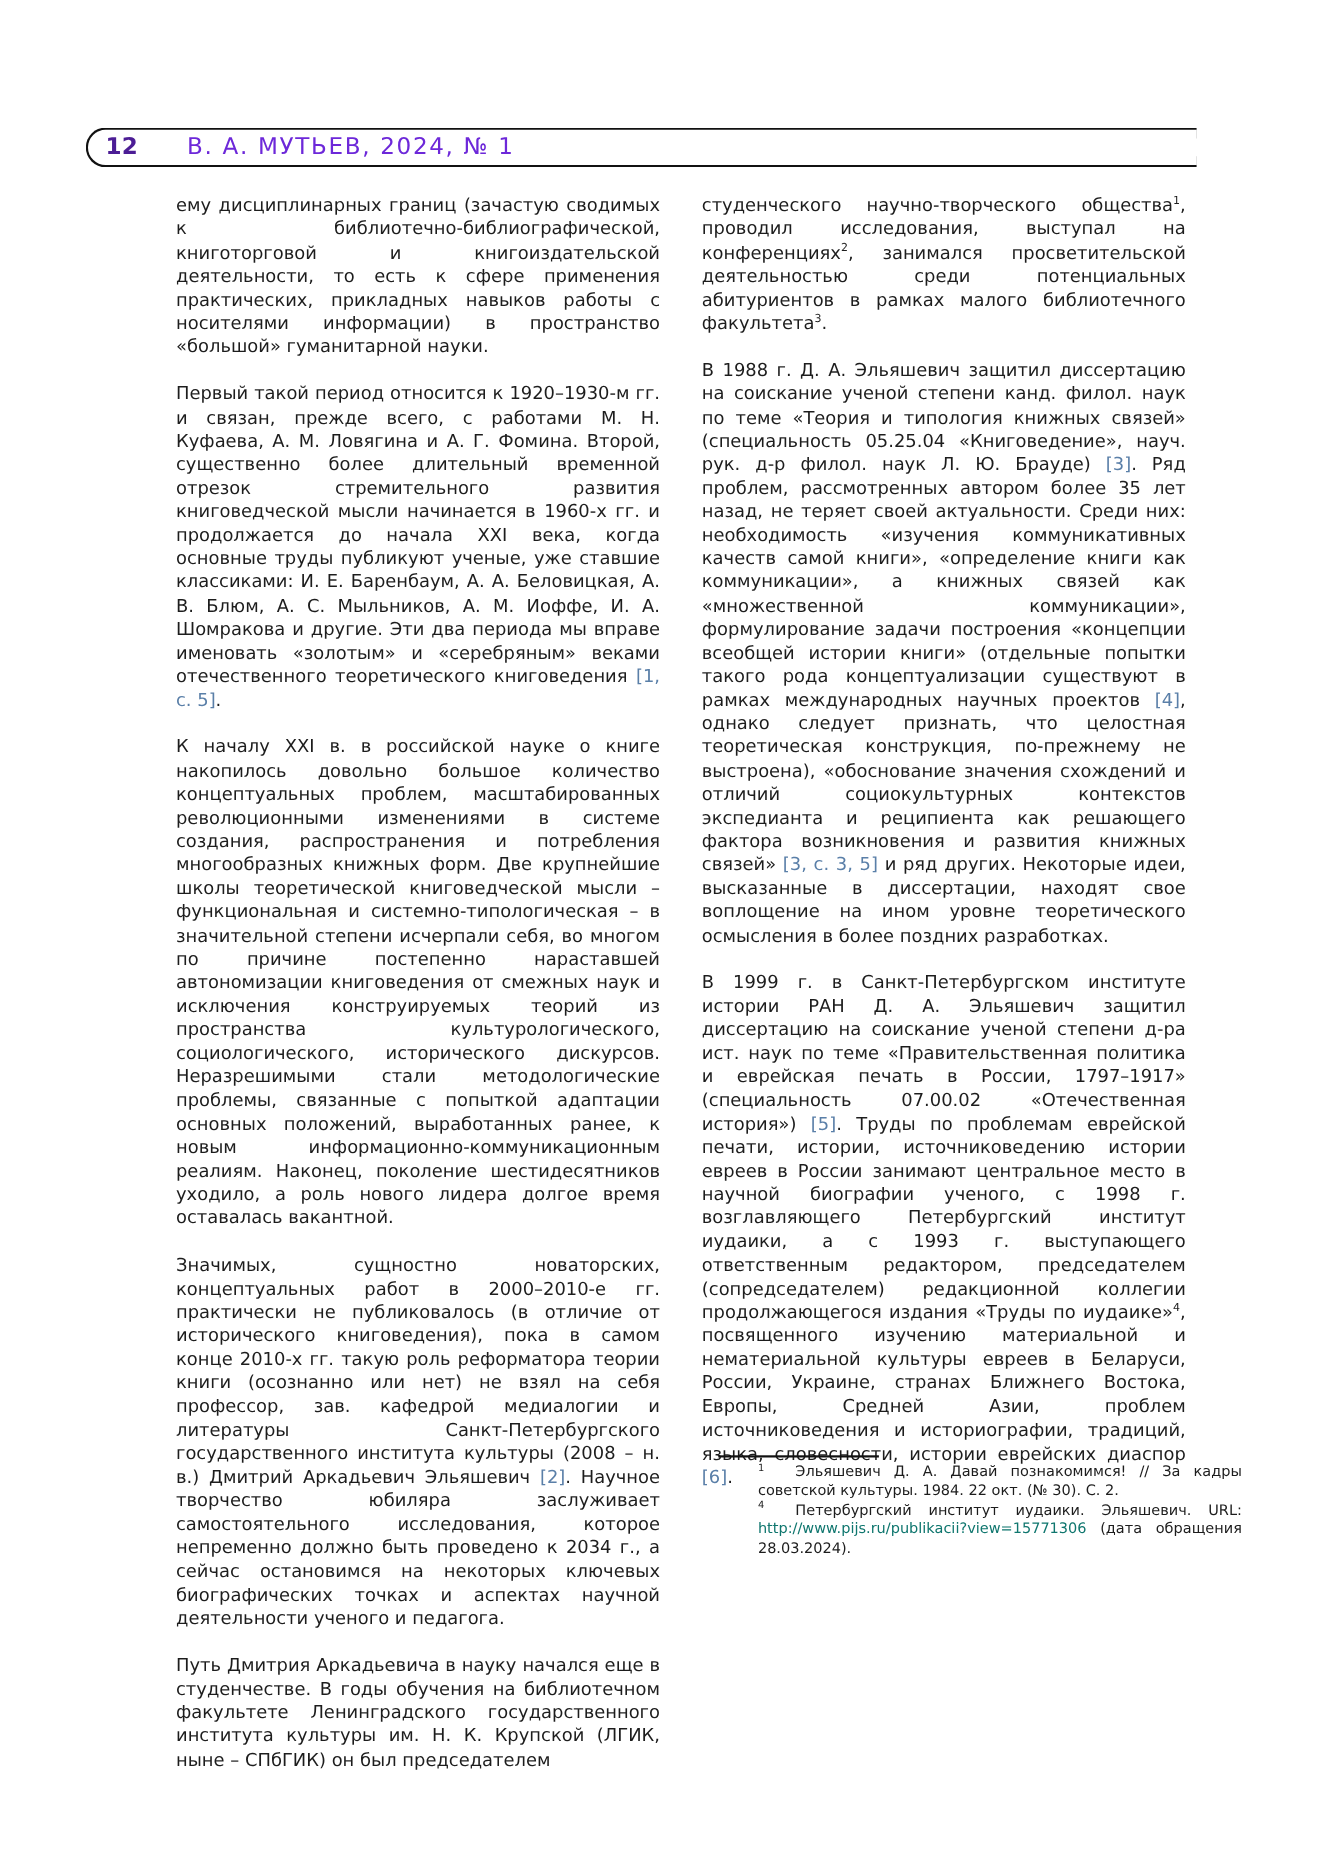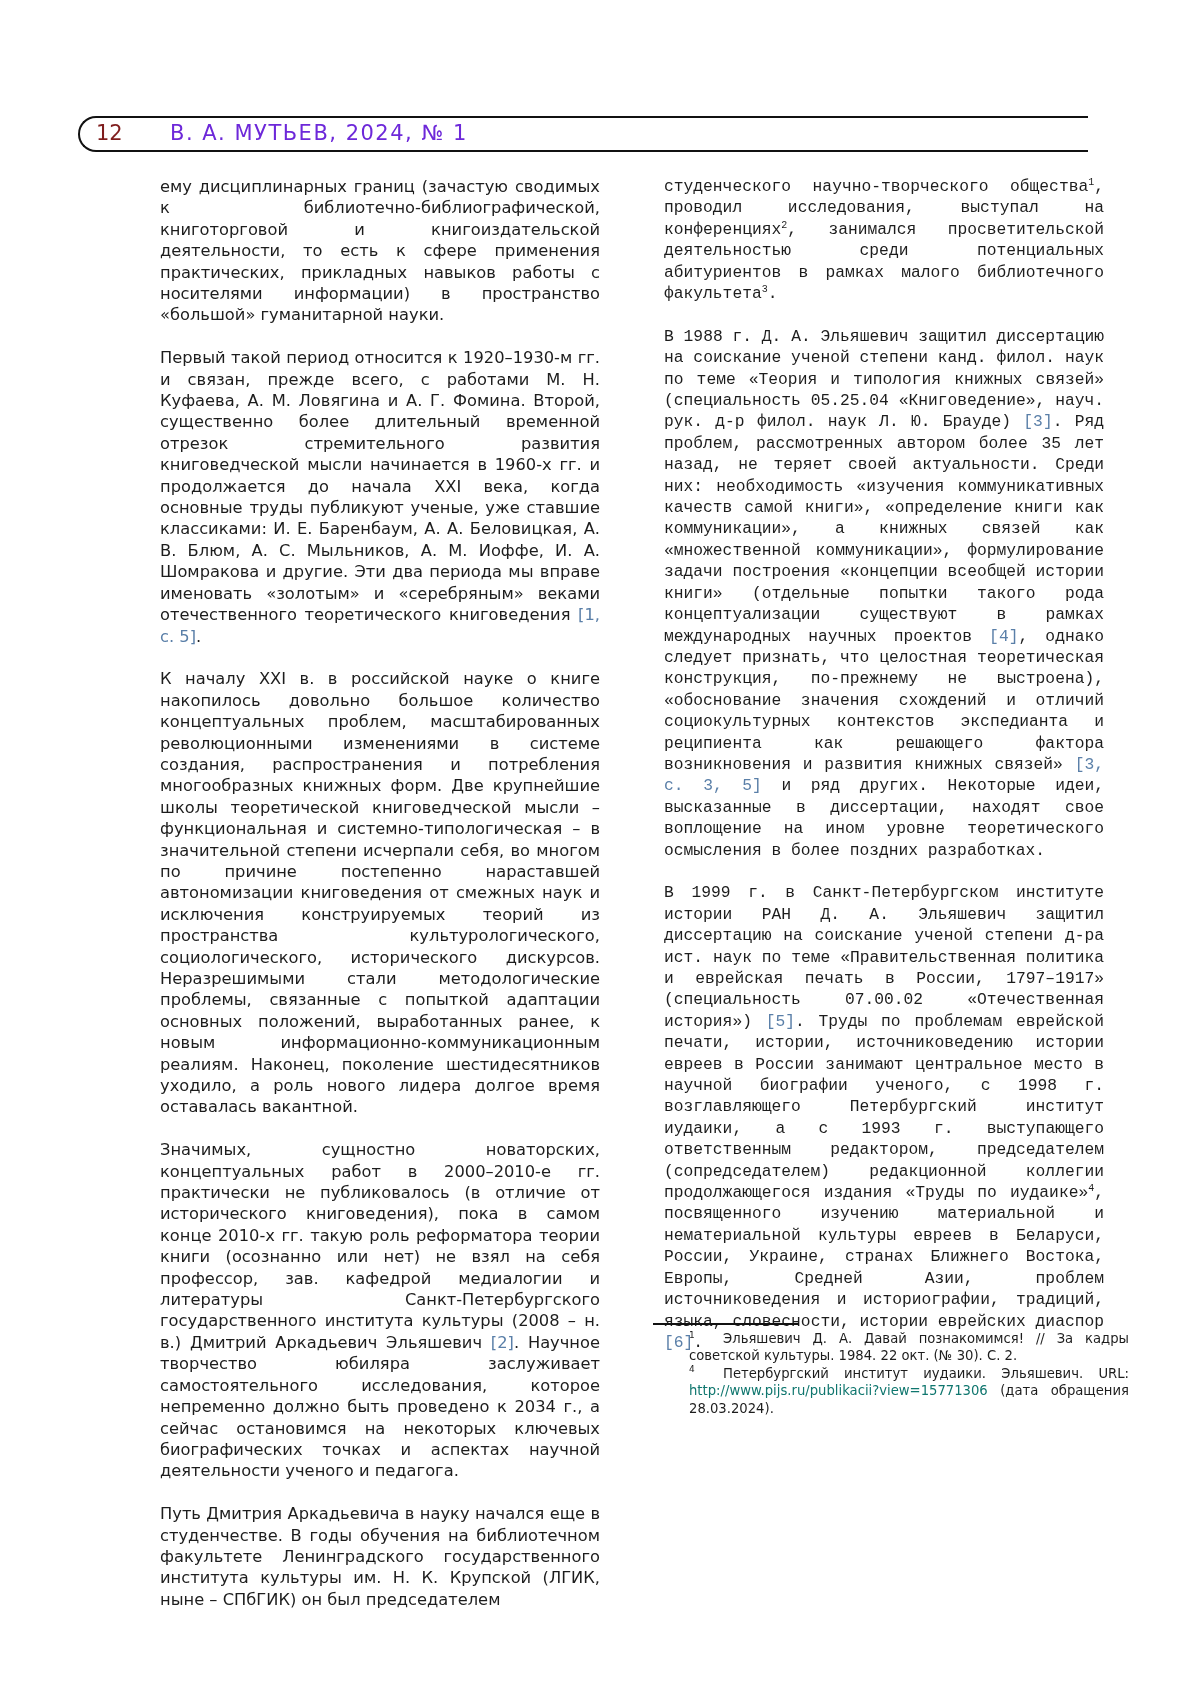--- a/index.html
+++ b/index.html
@@ -3,25 +3,25 @@
 <meta charset="utf-8">
 <style>
   html, body { margin: 0; padding: 0; background: #ffffff; }
   body { width: 1200px; height: 1697px; position: relative; overflow: hidden;
          font-family: "DejaVu Sans", "Liberation Sans", sans-serif; color: #1d1d1d; }
   .header {
     position: absolute; left: 78px; top: 116px; width: 1010px; height: 36px;
     border-top: 2.5px solid #111; border-bottom: 2.5px solid #111; border-left: 2.5px solid #111;
     border-radius: 18px 0 0 18px; box-sizing: border-box;
   }
-  .page-num { position: absolute; left: 16px; top: 3px; font-size: 21px; font-weight: normal; color: #7f1d1d; }
+  .page-num { position: absolute; left: 16px; top: 3px; font-size: 21px; font-weight: bold; color: #4c1d95; }
   .running-title { position: absolute; left: 90px; top: 3px; font-size: 21px; letter-spacing: 1.5px; color: #6d28d9; }
   .col { position: absolute; top: 176px; width: 440px; font-size: 16.3px; line-height: 21.4px; }
   .col-left { left: 160px; }
-  .col-right { left: 664px; font-family: Liberation Mono, monospace; }
+  .col-right { left: 638px; }
   .col p { margin: 0 0 21.4px 0; text-align: justify; hyphens: manual; }
   .ref { color: #5a7fa8; }
   sup { font-size: 10px; line-height: 0; vertical-align: super; }
   .fn-rule { position: absolute; left: 653px; top: 1323px; width: 146px; height: 2px; background: #111; }
   .footnotes { position: absolute; left: 653px; top: 1330px; width: 440px; font-size: 13.2px; line-height: 17.4px; margin-left: 36px; }
   .fn { margin: 0; text-align: justify; }
   .fn-num { font-size: 9px; vertical-align: super; line-height: 0; display: inline-block; width: 34px; }
   .fn-link { color: #0f766e; }
 </style>
 </head>

